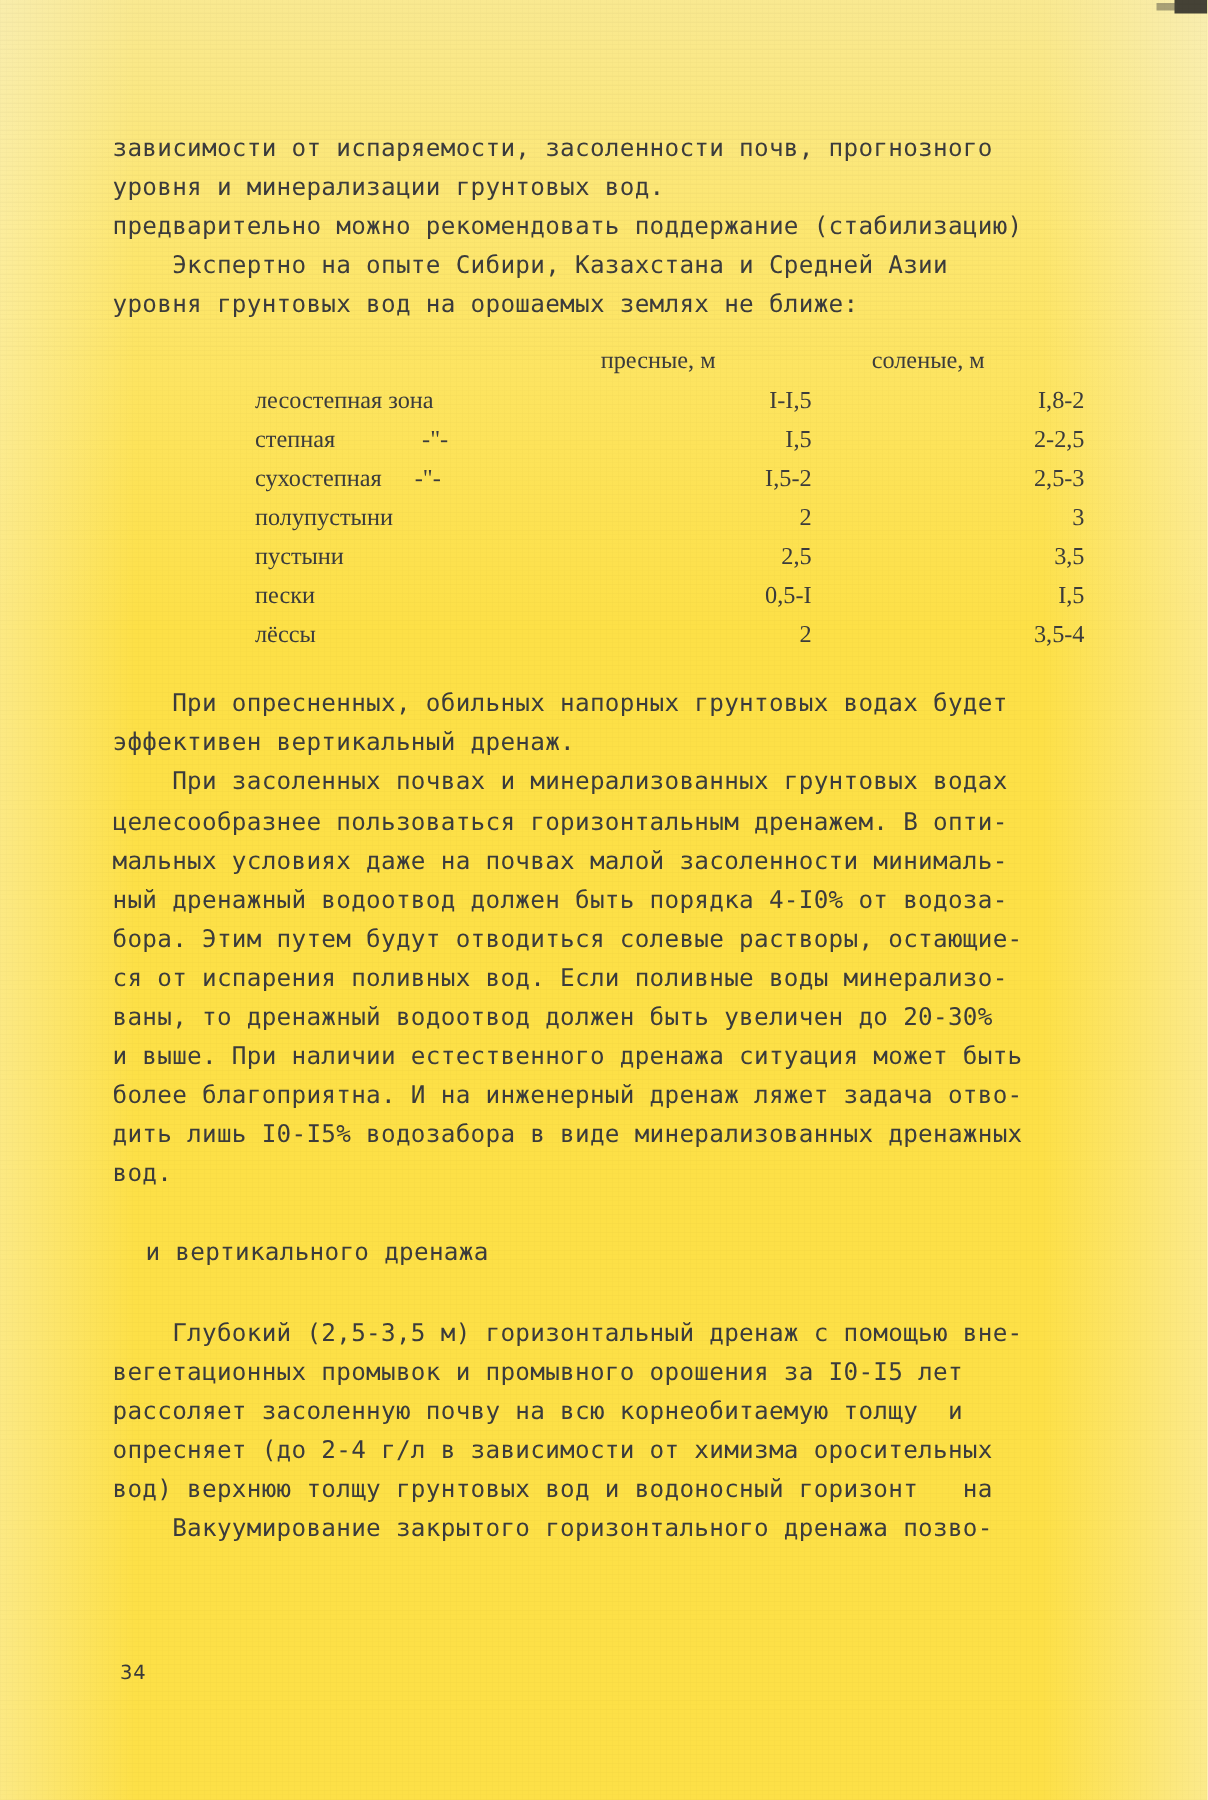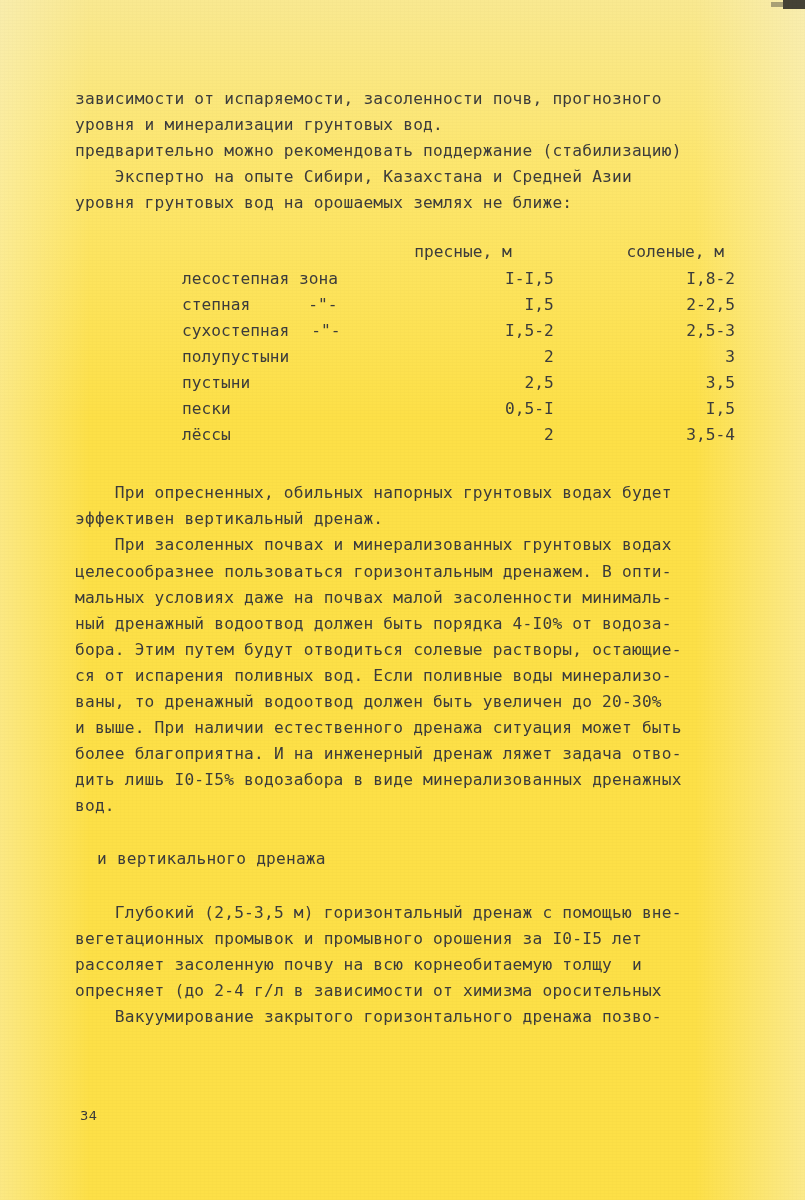--- a/index.html
+++ b/index.html
@@ -70,38 +70,39 @@
     display: block;
   }
 
   .gap-sm { height: 11px; }
   .gap-md { height: 20px; }
   .gap-lg { height: 27px; }
 
   
   #zone-table {
     display: block;
-    margin: 12px;
+    margin: 0;
     border-collapse: collapse;
     width: 670px;
+    font-family: Liberation Serif, serif;
   }
   #zone-table td, #zone-table th {
     padding: 0;
     font-size: 16.2px;
     line-height: 26.1px;
     font-weight: normal;
     white-space: pre;
     color: #3c3c3c;
   }
   .col-label  { width: 250px; padding-left: 95px !important; text-align: left; }
   .col-fresh  { width: 185px; text-align: right; padding-right: 28px !important; }
   .col-salty  { width: 185px; text-align: right; padding-right: 22px !important; }
 
   .hdr-fresh { text-align: left !important; padding-left: 12px !important; padding-right: 0 !important; }
-  .hdr-salty { text-align: center; padding-left: 12px !important; padding-right: 0 !important; }
+  .hdr-salty { text-align: left; padding-left: 12px !important; padding-right: 0 !important; }
 
   .row-label-main { display: inline-block; }
   .row-label-ditto { display: inline-block; }
 
   
   #section-heading {
     margin-left: 22px;
   }
 
   #page-number {
@@ -224,20 +225,21 @@
       <span class="line">и вертикального дренажа</span>
     </div>
 
     <div class="gap-lg"></div>
 
     <div class="para">
       <span class="line">    Глубокий (2,5-3,5 м) горизонтальный дренаж с помощью вне-</span>
       <span class="line">вегетационных промывок и промывного орошения за I0-I5 лет</span>
       <span class="line">рассоляет засоленную почву на всю корнеобитаемую толщу  и</span>
       <span class="line">опресняет (до 2-4 г/л в зависимости от химизма оросительных</span>
+      <span class="line">вод) верхнюю толщу грунтовых вод и водоносный горизонт   на</span>
     </div>
 
     <div class="para">
       <span class="line">    Вакуумирование закрытого горизонтального дренажа позво-</span>
     </div>
 
   </div>
 
   <div id="page-number">34</div>
 

